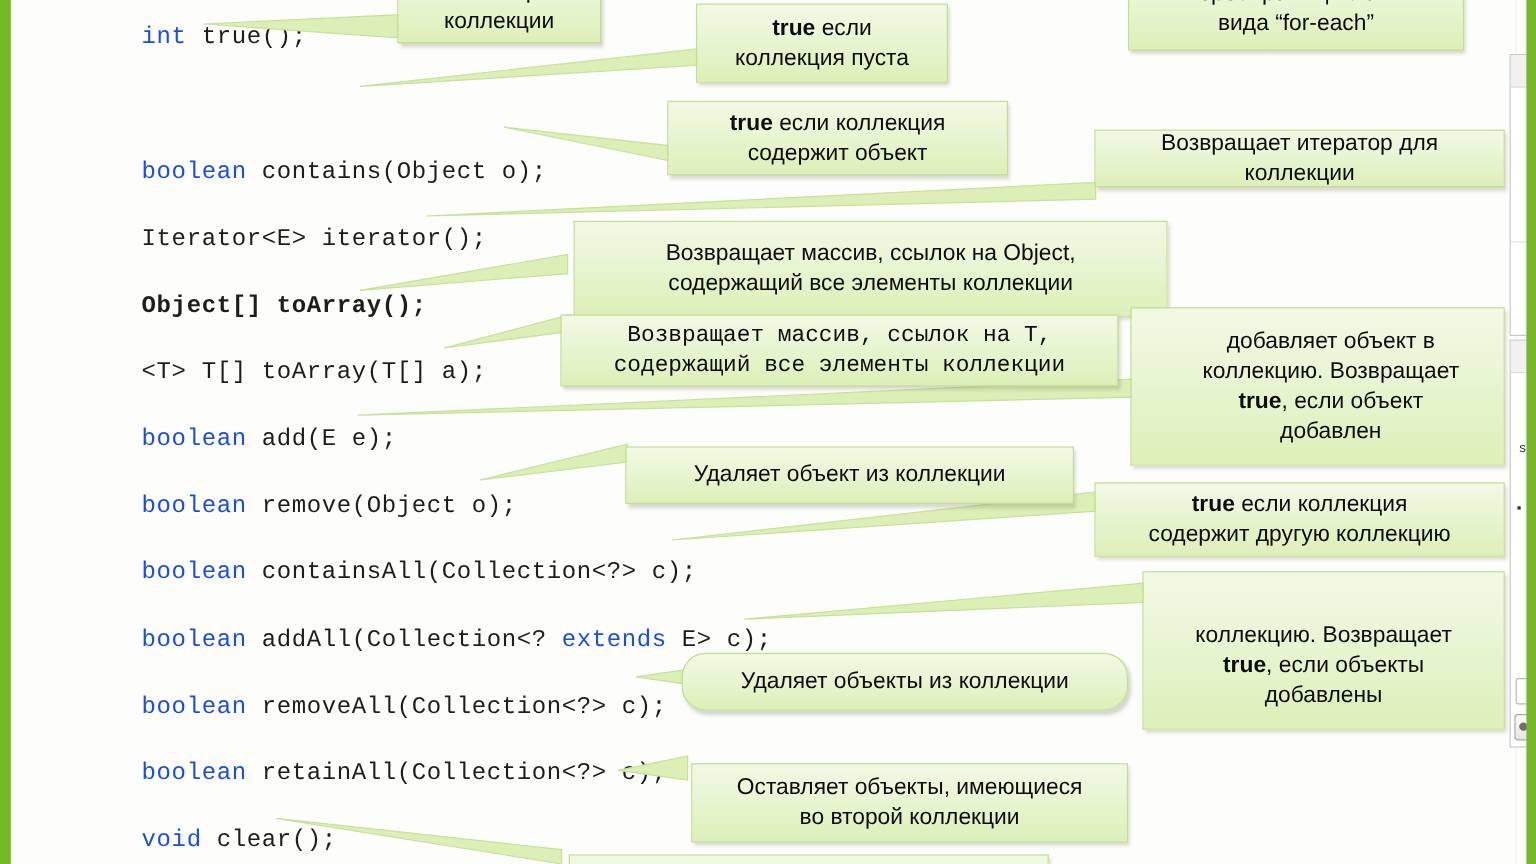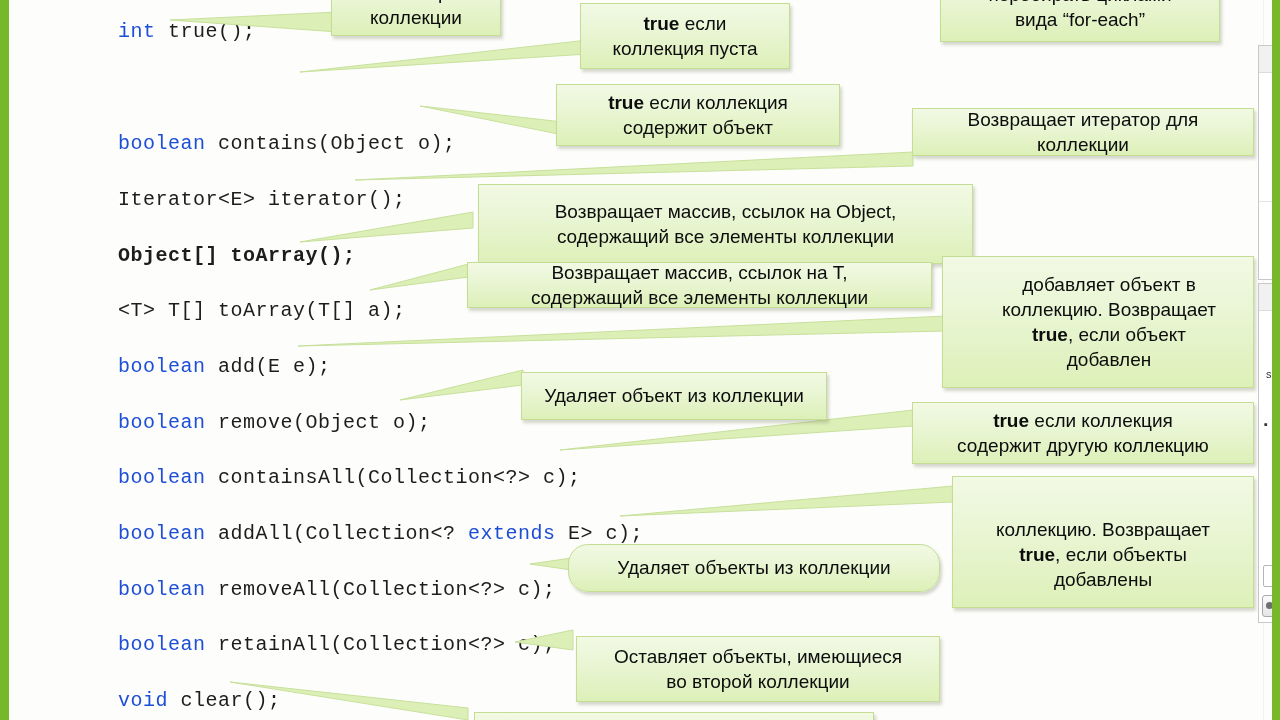--- a/index.html
+++ b/index.html
@@ -256,37 +256,37 @@
     </span>
   </div>
 
   <div class="callout" style="left:467px;top:184px;width:495px;height:80px;margin-left:11px;">
     <span class="txt">
       <span>Возвращает массив, ссылок на Object,</span><br>
       <span>содержащий все элементы коллекции</span>
     </span>
   </div>
 
-  <div class="callout" style="left:467px;top:262px;width:465px;height:46px;">
+  <div class="callout" style="left:467px;top:262px;width:465px;height:60px;font-family:Liberation Mono, monospace;">
     <span class="txt">
       <span>Возвращает массив, ссылок на Т,</span><br>
       <span>содержащий все элементы коллекции</span>
     </span>
   </div>
 
   <div class="callout" style="left:942px;top:256px;width:312px;height:132px;padding-left:32px;">
     <span class="txt">
       <span>добавляет объект в</span><br>
       <span>коллекцию. Возвращает</span><br>
       <b>true</b><span>, если объект</span><br>
       <span>добавлен</span>
     </span>
   </div>
 
-  <div class="callout" style="left:521px;top:372px;width:306px;height:48px;">
+  <div class="callout" style="left:521px;top:372px;width:374px;height:48px;">
     <span class="txt">Удаляет объект из коллекции</span>
   </div>
 
   <div class="callout" style="left:912px;top:402px;width:342px;height:62px;">
     <span class="txt">
       <b>true</b><span> если коллекция</span><br>
       <span>содержит другую коллекцию</span>
     </span>
   </div>
 

